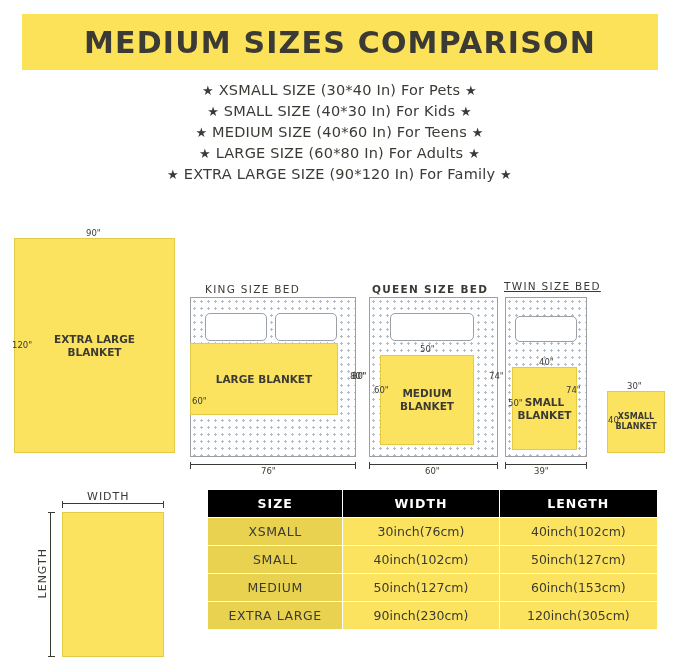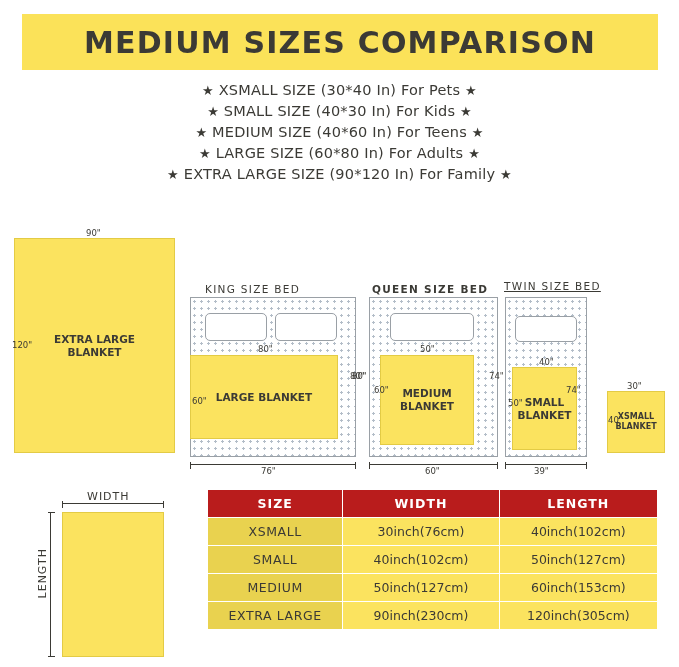--- a/index.html
+++ b/index.html
@@ -98,21 +98,21 @@
     font-size:12.5px;
   }
   .size-table th,.size-table td{
     border:1px solid #ffffff;
     height:27px;
     text-align:center;
     color:#3b3a35;
     padding:0 4px;
   }
   .size-table th{
-    background:#b91c1c;color:#ffffff;font-weight:bold;letter-spacing:1px;font-size:12.5px;
+    background:#000000;color:#ffffff;font-weight:bold;letter-spacing:1px;font-size:12.5px;
   }
   .size-table td{
     background:#fbe35f;
   }
   .size-table td.sizecol{
     background:#e9d24f;font-weight:normal;letter-spacing:.6px;
   }
 </style>
 </head>
 <body>
@@ -160,21 +160,21 @@
   </div>
   <div class="dim" style="left:12px;top:340px;">120"</div>
 
   <div class="bedlabel" style="left:205px;top:283px;">KING SIZE BED</div>
   <div class="bed" style="left:190px;top:297px;width:166px;height:160px;">
     <div class="bed-pattern"></div>
   </div>
   <div class="pillow" style="left:205px;top:313px;width:62px;height:28px;"></div>
   <div class="pillow" style="left:275px;top:313px;width:62px;height:28px;"></div>
   <div class="dim" style="left:258px;top:344px;">80"</div>
-  <div class="blanket" style="left:190px;top:355px;width:148px;height:84px;">
+  <div class="blanket" style="left:190px;top:343px;width:148px;height:72px;">
     <div>LARGE BLANKET</div>
   </div>
   <div class="dim" style="left:192px;top:396px;">60"</div>
   <div class="dim" style="left:350px;top:371px;">80"</div>
   <div class="measure-h" style="left:190px;top:464px;width:166px;"></div>
   <div class="dim" style="left:261px;top:466px;">76"</div>
 
   <div class="bedlabel" style="left:372px;top:283px;font-weight:bold;">QUEEN SIZE BED</div>
   <div class="bed" style="left:369px;top:297px;width:129px;height:160px;">
     <div class="bed-pattern"></div>

